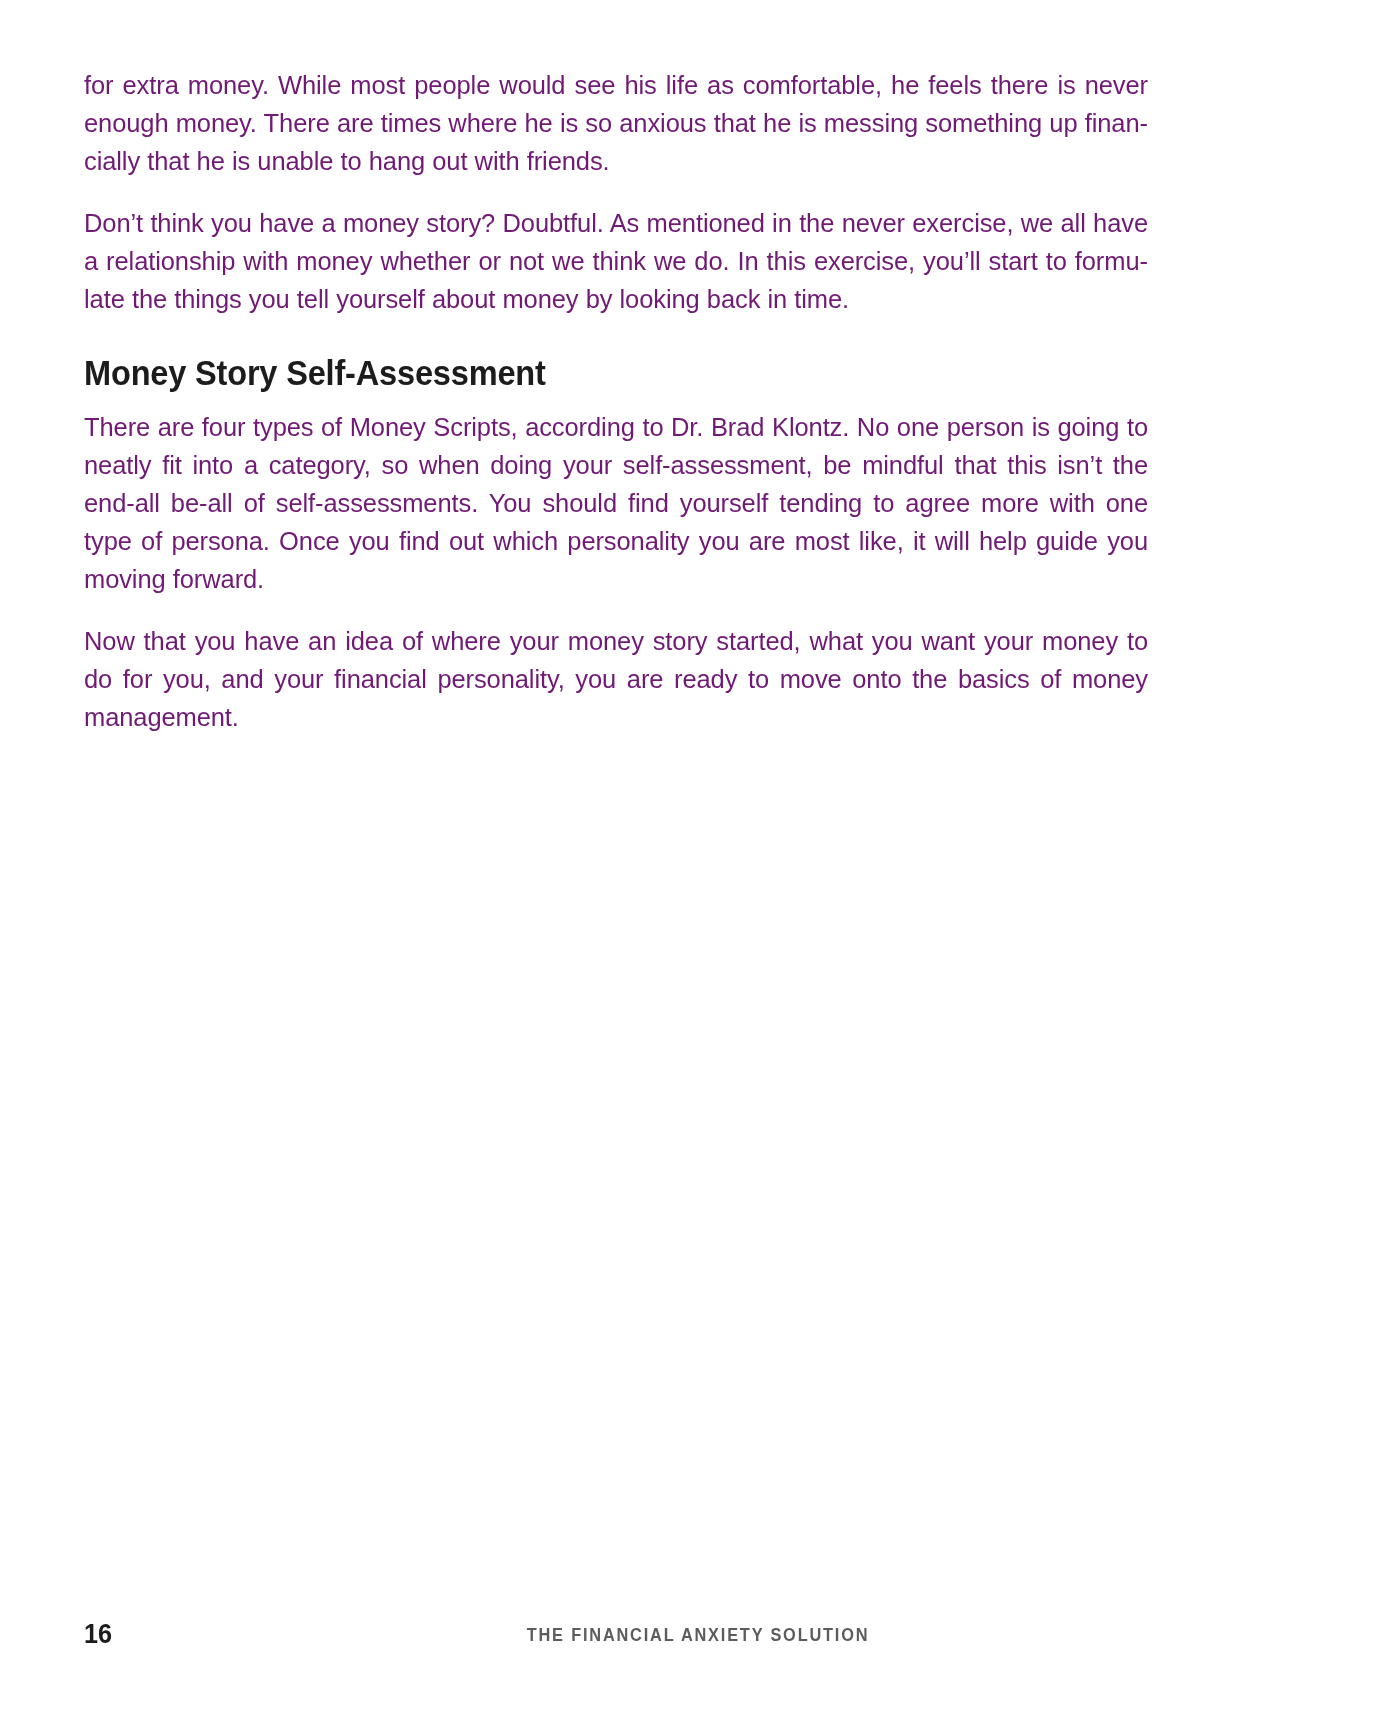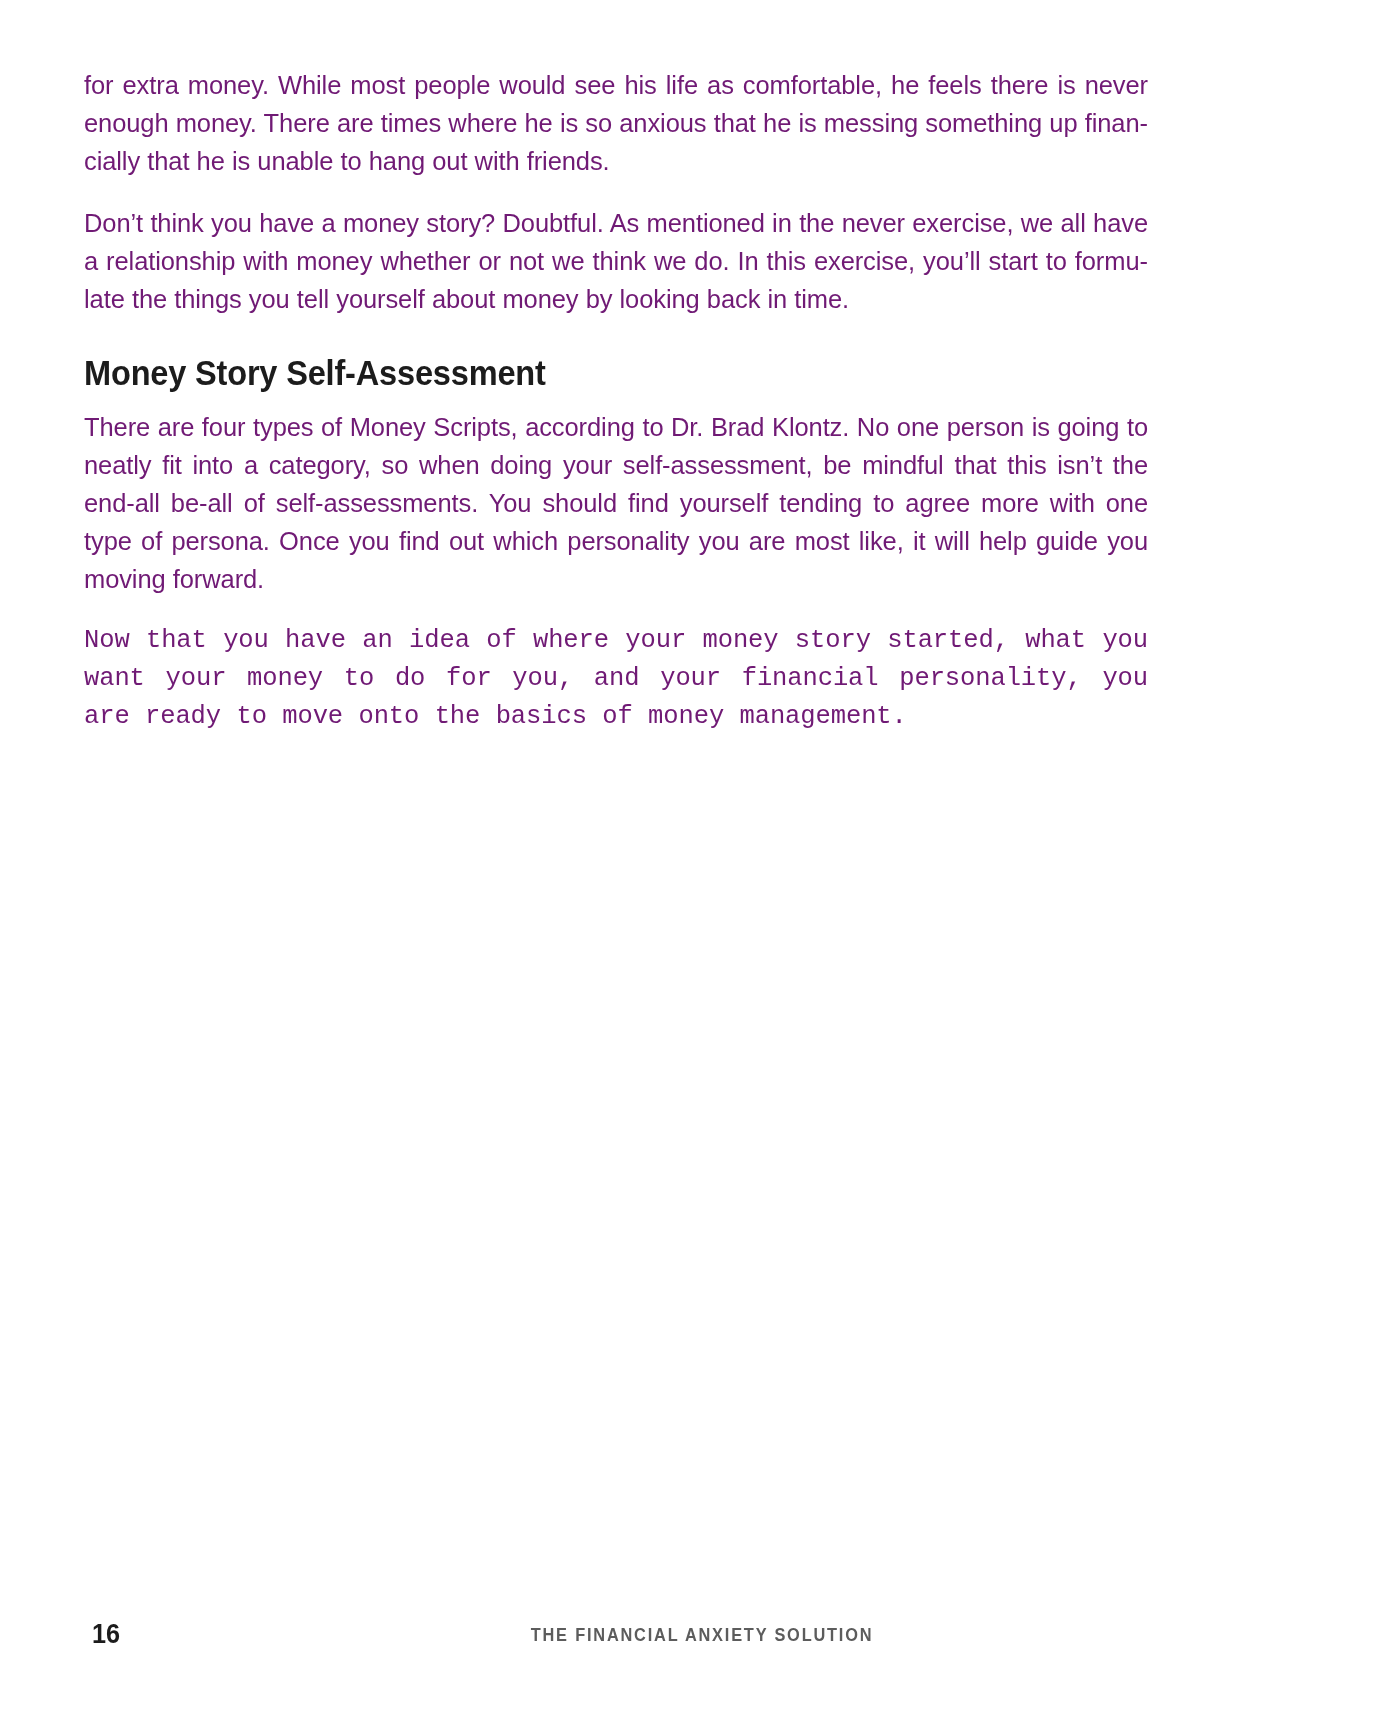--- a/index.html
+++ b/index.html
@@ -41,38 +41,37 @@
     word-spacing: 0.2px;
     hyphens: manual;
   }
 
   .para.last-ragged {
     text-align: justify;
   }
 
   .para:last-child {
     margin-bottom: 5px;
-    font-family: Liberation Mono, monospace;
   }
 
   h2.section-heading {
     font-family: "Liberation Sans Narrow", "Liberation Sans", "DejaVu Sans Condensed", sans-serif;
     font-size: 35px;
     font-weight: bold;
     color: #1c1c1c;
     margin: 34px 0 14px 0;
     letter-spacing: -0.2px;
     line-height: 42px;
     transform: scaleX(0.93);
     transform-origin: left center;
   }
 
   #footer {
     position: absolute;
-    left: 8px;
+    left: 0;
     right: 0;
     top: 1618px;
     height: 40px;
   }
 
   #page-number {
     position: absolute;
     left: 84px;
     top: 0;
     font-family: "Liberation Sans Narrow", "Liberation Sans", "DejaVu Sans Condensed", sans-serif;

